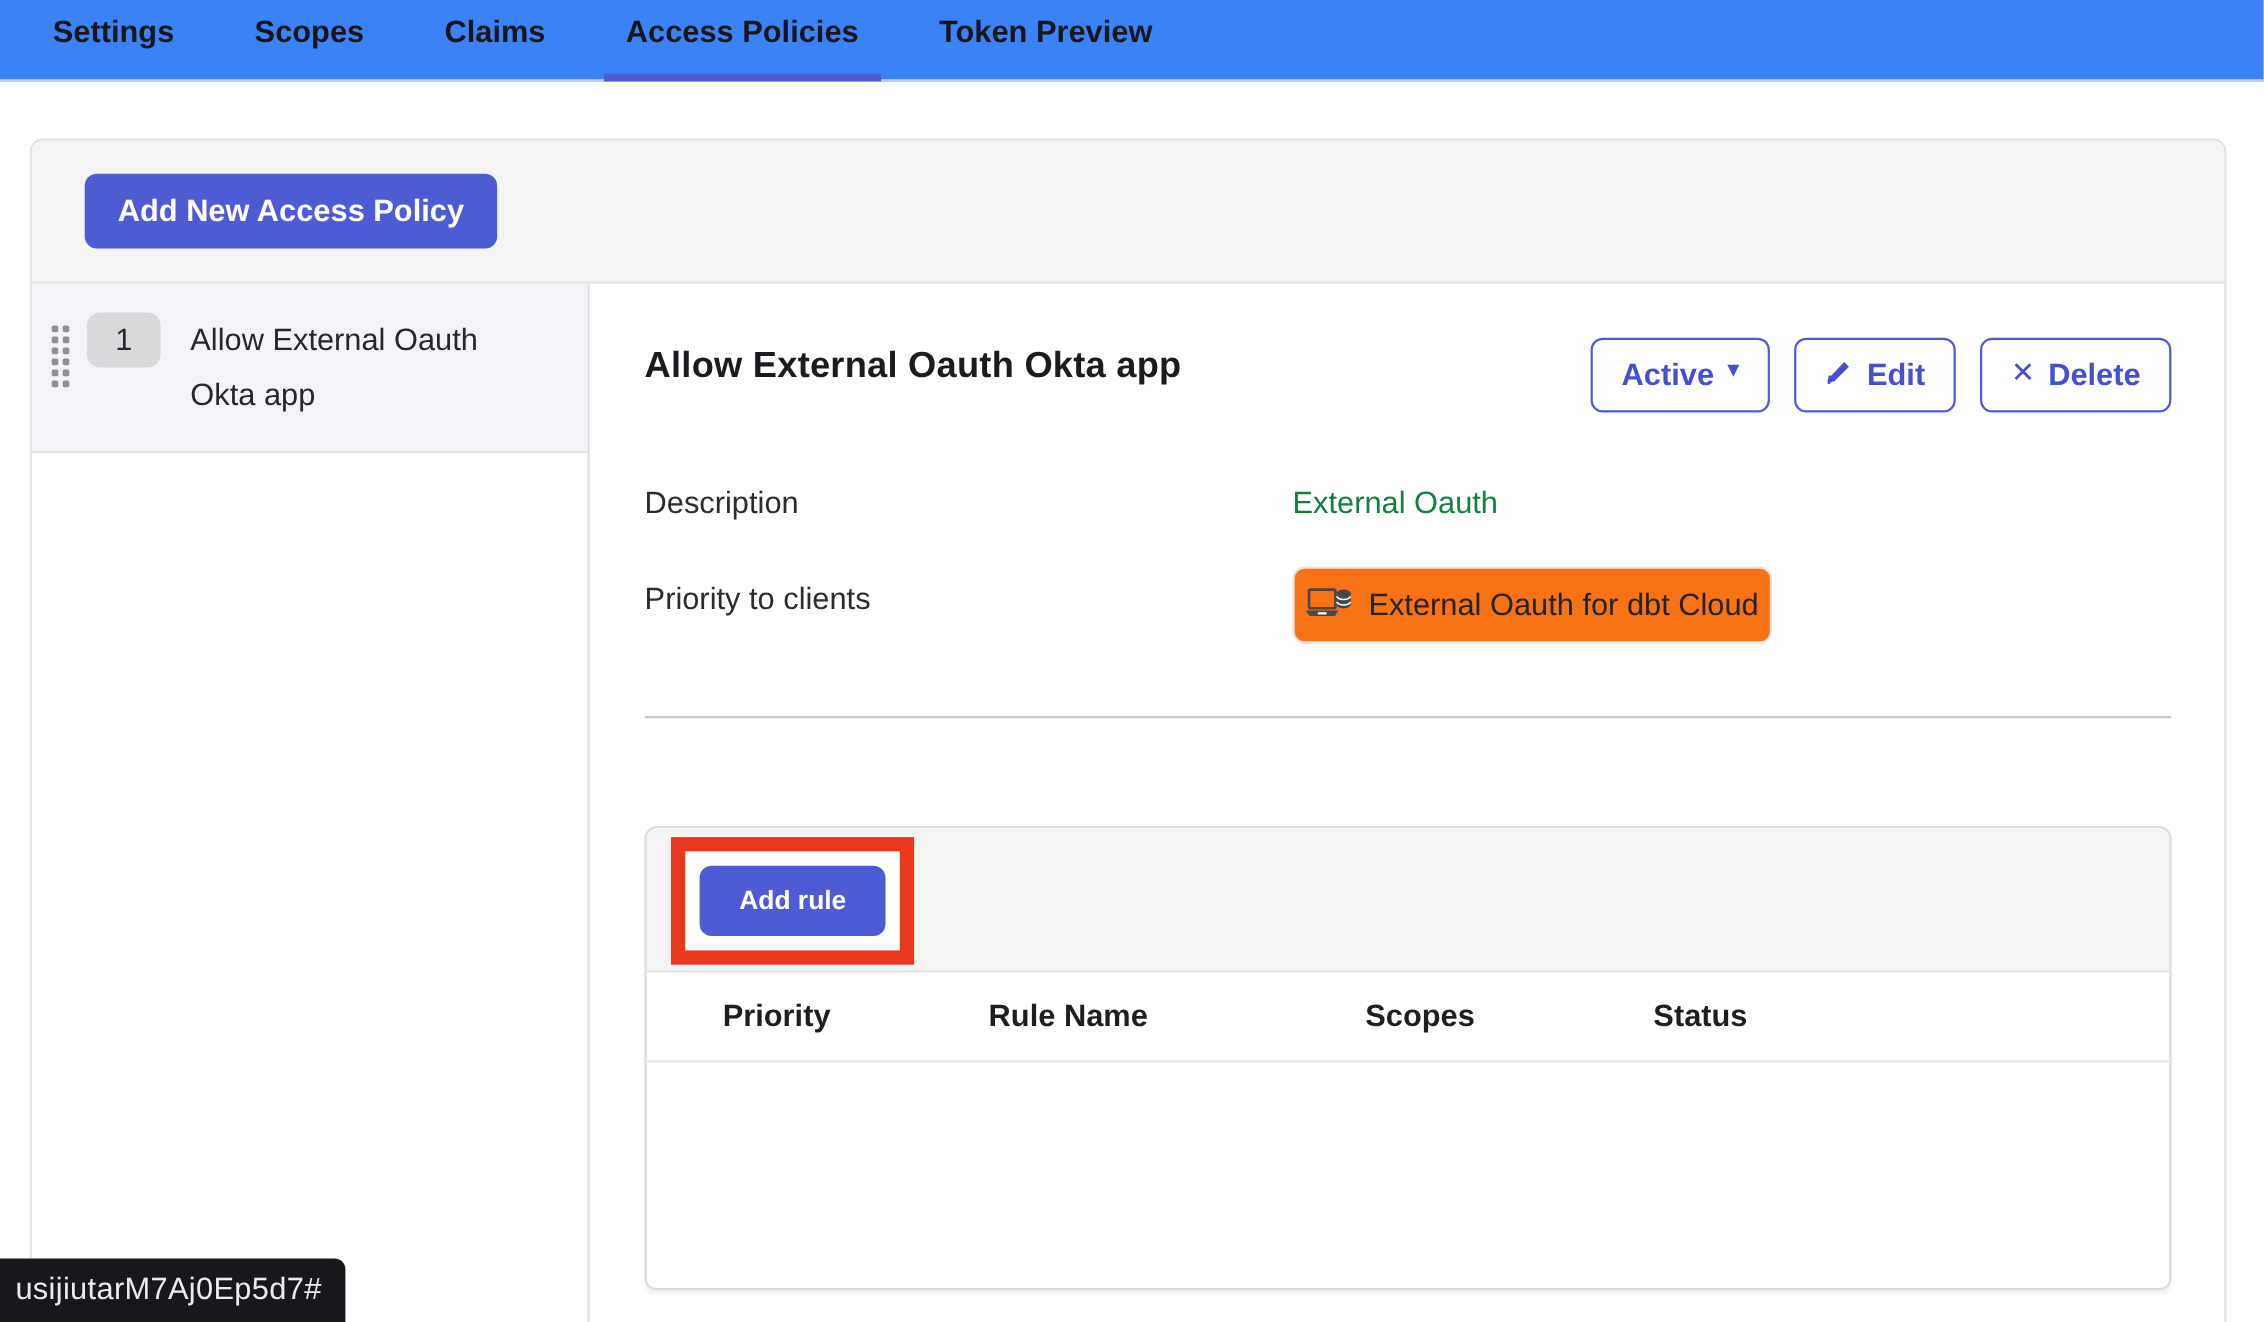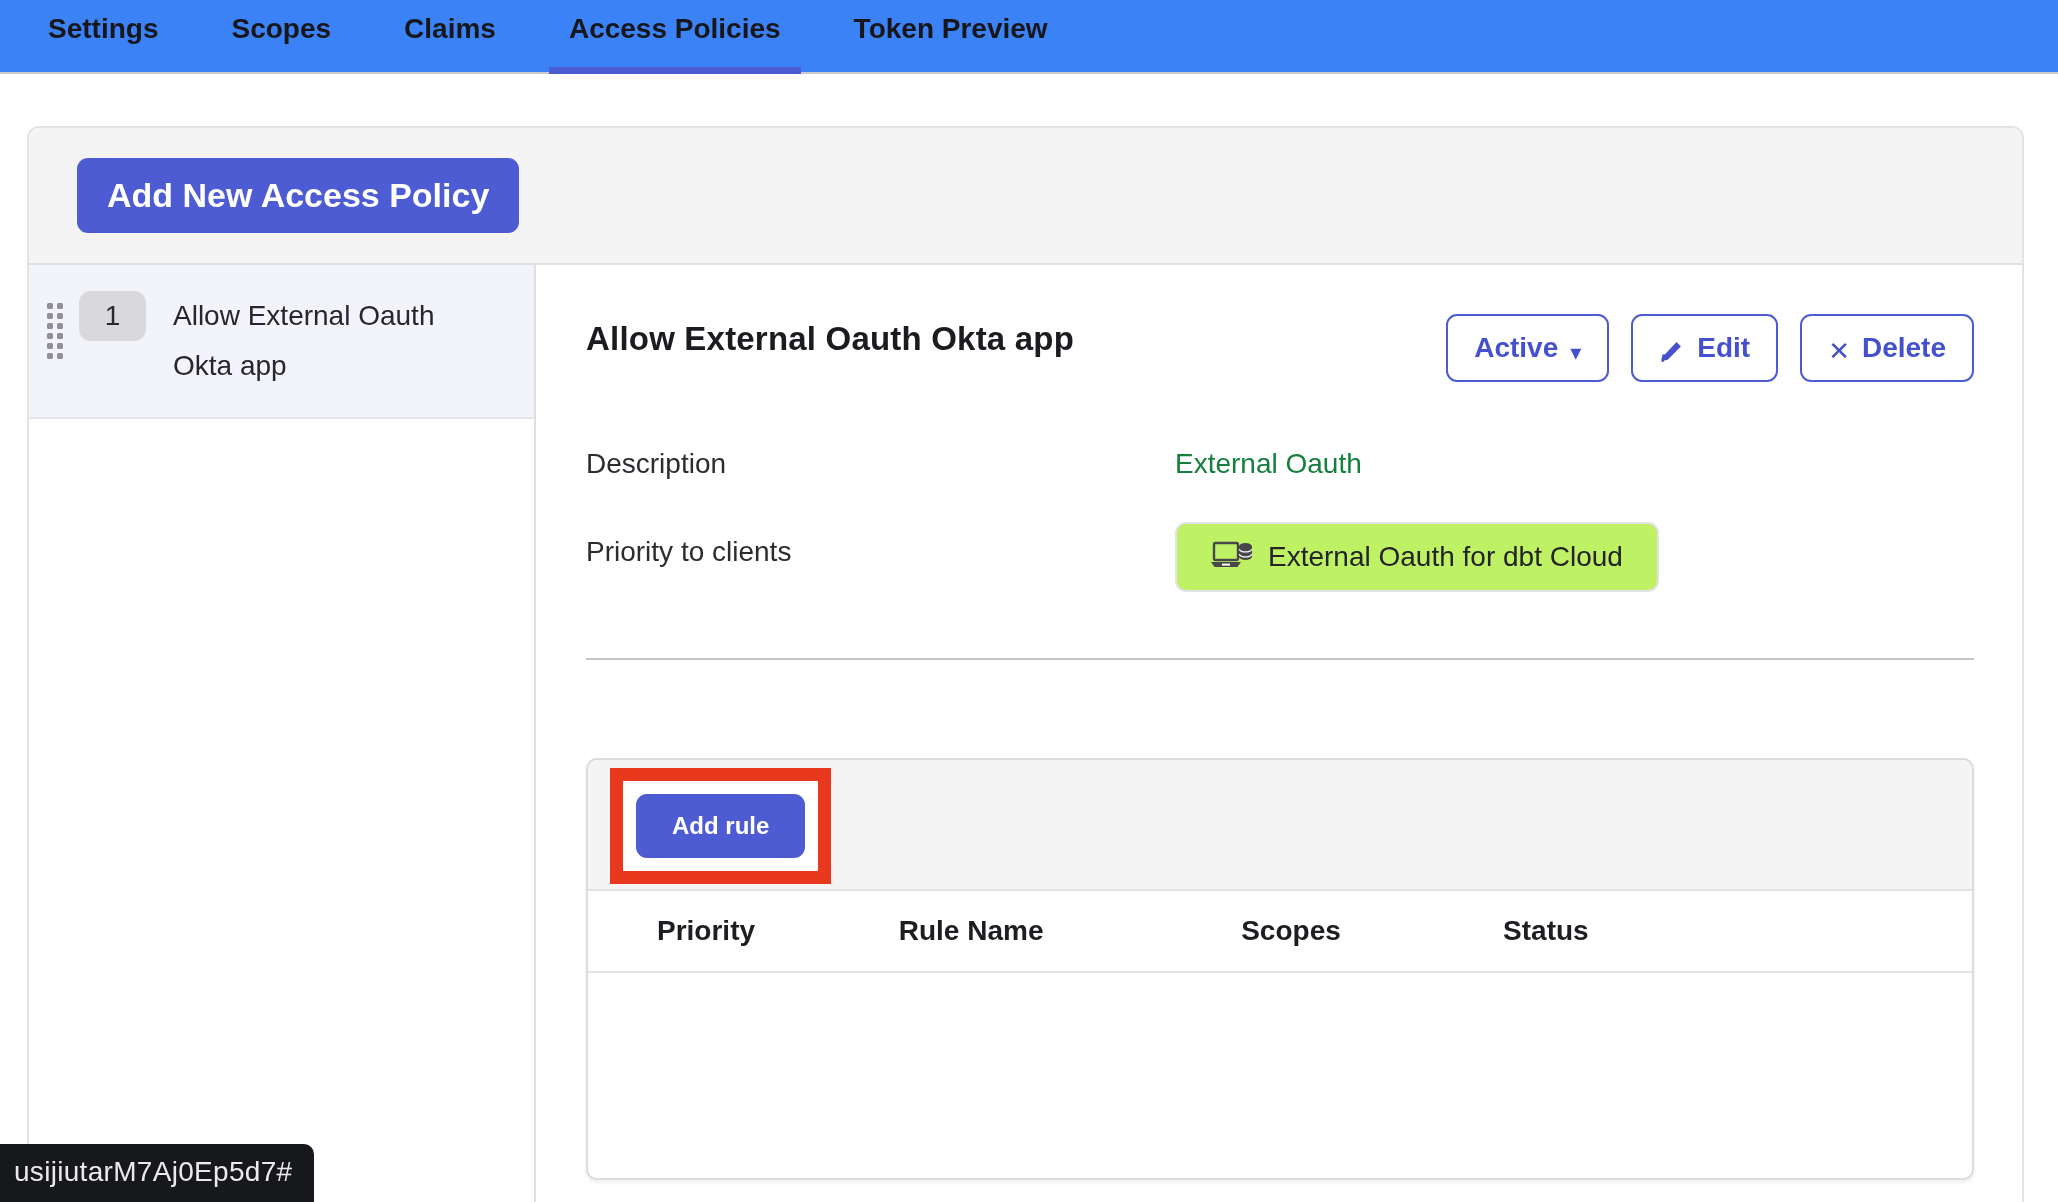--- a/index.html
+++ b/index.html
@@ -8,46 +8,46 @@
 
   
   .tabbar { height: 74px; border-bottom: 2px solid #cbcbce; display: flex; align-items: flex-end; padding-left: 28px; background: #3b82f6; }
   .tabs { display: flex; gap: 33px; }
   .tab { font-size: 28px; font-weight: bold; color: #17171b; padding: 18px 20px 22px 20px; cursor: pointer; margin-bottom: -2px; border-bottom: 7px solid transparent; white-space: nowrap; }
   .tab.active { border-bottom-color: #4e5cd3; }
 
   
   .outer-card { margin: 52px 0 0 27px; width: 1997px; height: 1200px; border: 2px solid #e3e3e6; border-radius: 12px; background: #fff; }
   .card-toolbar { background: #f4f4f5; border-bottom: 2px solid #e0e0e3; border-radius: 11px 11px 0 0; padding: 30px 0 30px 48px; }
-  .btn-primary { display: inline-block; background: #4e5cd3; color: #fff; font-size: 34px; font-weight: bold; border: none; border-radius: 11px; padding: 18px 30px; cursor: pointer; font-family: inherit; }
+  .btn-primary { display: inline-block; background: #4e5cd3; color: #fff; font-size: 28px; font-weight: bold; border: none; border-radius: 11px; padding: 18px 30px; cursor: pointer; font-family: inherit; }
 
   .split { display: flex; height: 952px; }
 
   
   .policy-list { width: 507px; border-right: 2px solid #dfdfe2; flex: none; }
   .policy-item { display: flex; align-items: flex-start; background: #f3f3fa; border-bottom: 2px solid #e5e5ea; padding: 26px 16px 26px 18px; min-height: 153px; cursor: pointer; }
   .drag { display: grid; grid-template-columns: repeat(2, 6px); grid-auto-rows: 6px; gap: 4px; margin-top: 12px; cursor: grab; }
   .drag i { background: #8f8f95; border-radius: 1.5px; }
   .badge { flex: none; margin-left: 16px; width: 67px; height: 50px; background: #d9d9dc; border-radius: 12px; font-size: 28px; color: #2a2a2e; display: grid; place-items: center; }
   .policy-name { margin-left: 27px; font-size: 28px; line-height: 50px; color: #26262b; max-width: 295px; }
 
   
   .detail { flex: 1; padding: 55px 48px 0 50px; }
   .detail-head { display: flex; justify-content: space-between; align-items: flex-start; }
   .detail-title { font-size: 33px; font-weight: bold; color: #1b1b20; letter-spacing: 0.2px; }
   .head-actions { display: flex; gap: 22px; margin-top: -6px; }
-  .btn-outline { display: inline-flex; align-items: flex-end; gap: 12px; background: #fff; border: 2.5px solid #4e5cd3; border-radius: 11px; color: #4550cf; font-size: 28px; font-weight: bold; padding: 16px 26px; cursor: pointer; font-family: inherit; }
+  .btn-outline { display: inline-flex; align-items: flex-start; gap: 12px; background: #fff; border: 2.5px solid #4e5cd3; border-radius: 11px; color: #4550cf; font-size: 28px; font-weight: bold; padding: 16px 26px; cursor: pointer; font-family: inherit; }
   .btn-outline .glyph { font-size: 22px; line-height: 1; }
   .btn-outline .glyph.x { font-size: 26px; font-weight: normal; }
   .btn-outline svg { display: block; }
 
   .fields { margin-top: 52px; display: grid; grid-template-columns: 589px 1fr; row-gap: 42px; align-items: start; font-size: 28px; color: #2b2b30; }
   .field-label { padding-top: 14px; }
   .field-value { padding-top: 14px; color: #15803d; }
-  .chip { display: inline-flex; align-items: center; gap: 15px; background: #bef264; border: 2px solid #e3e3e6; border-radius: 11px; padding: 16px 34px; font-size: 28px; color: #232328; cursor: pointer; }
+  .chip { display: inline-flex; align-items: center; gap: 15px; background: #f97316; border: 2px solid #e3e3e6; border-radius: 11px; padding: 16px 10px; font-size: 28px; color: #232328; cursor: pointer; }
   .chip svg { display: block; }
 
   .rule-divider { border: none; border-top: 2px solid #c6c6c9; margin-top: 66px; }
 
   
   .rules-card { margin-top: 98px; border: 2px solid #dcdcdf; border-radius: 11px; box-shadow: 0 3px 4px rgba(0,0,0,0.06); overflow: hidden; background: #fff; }
   .rules-toolbar { background: #f4f4f5; border-bottom: 2px solid #e3e3e6; padding: 8px 0 5px 22px; }
   .annotation-box { display: inline-block; border: 13px solid #e8391f; background: #fff; padding: 13px; }
   .btn-addrule { display: inline-block; background: #4e5cd3; color: #fff; font-size: 24px; font-weight: bold; border: none; border-radius: 11px; padding: 18px 36px; cursor: pointer; font-family: inherit; }
   .rules-header { display: grid; grid-template-columns: 18% 25.5% 19.5% 18% 19%; border-bottom: 2px solid #e4e4e7; padding-left: 41px; }

